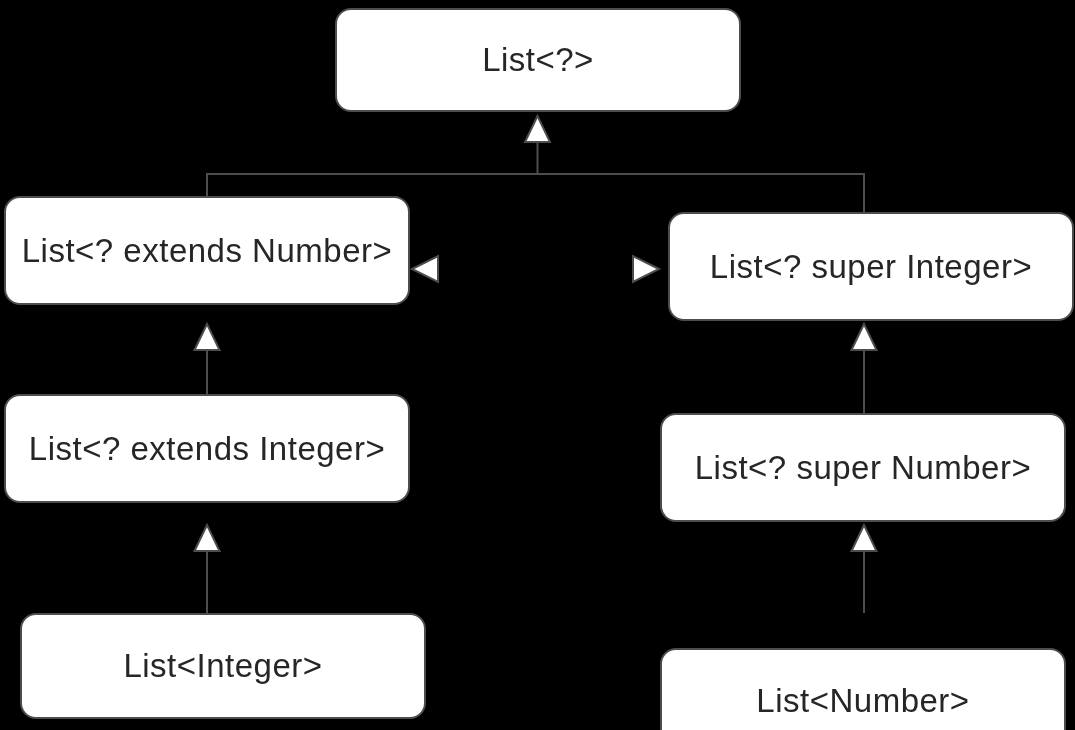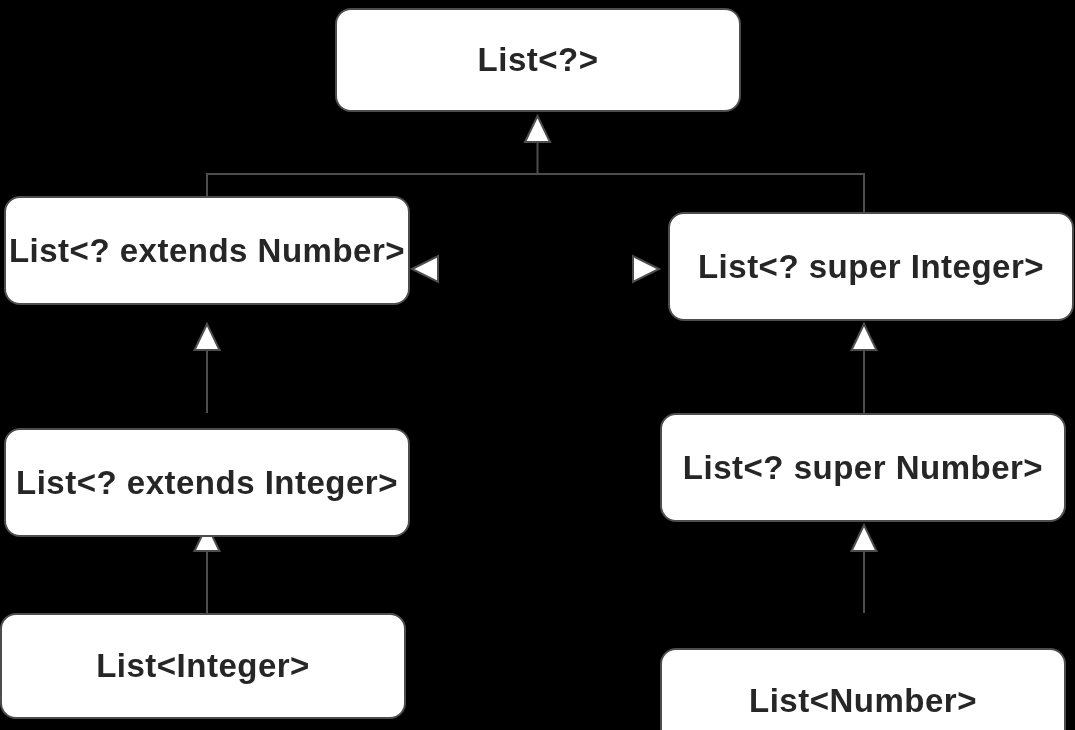--- a/index.html
+++ b/index.html
@@ -7,21 +7,20 @@
     padding: 0;
     background: #000000;
   }
   .canvas {
     position: relative;
     width: 1075px;
     height: 730px;
     background: #000000;
     overflow: hidden;
     font-family: "Liberation Sans", sans-serif;
-    font-weight: bold;
   }
   .node {
     position: absolute;
     box-sizing: border-box;
     background: #ffffff;
     border: 2px solid #4d4d4d;
     border-radius: 16px;
     display: flex;
     align-items: center;
     justify-content: center;
@@ -30,24 +29,24 @@
     letter-spacing: 0.5px;
     white-space: nowrap;
     z-index: 2;
   }
   
   .node-root            { left: 335px; top: 8px;   width: 406px; height: 104px; }
   
   .node-extends-number  { left: 4px;   top: 196px; width: 406px; height: 109px; }
   .node-super-integer   { left: 660px; top: 212px; width: 406px; height: 109px; margin-left: 8px; }
   
-  .node-extends-integer { left: 4px;   top: 428px; width: 406px; height: 109px; }
+  .node-extends-integer { left: 4px;   top: 394px; width: 406px; height: 109px; }
   .node-super-number    { left: 660px; top: 413px; width: 406px; height: 109px; }
   
-  .node-list-integer    { left: 0;   top: 613px; width: 406px; height: 106px; }
+  .node-list-integer    { left: 20px;   top: 613px; width: 406px; height: 106px; }
   .node-list-number     { left: 660px; top: 648px; width: 406px; height: 106px; }
 
   .edges {
     position: absolute;
     left: 0;
     top: 0;
     z-index: 1;
   }
   .edge-line {
     stroke: #4d4d4d;

